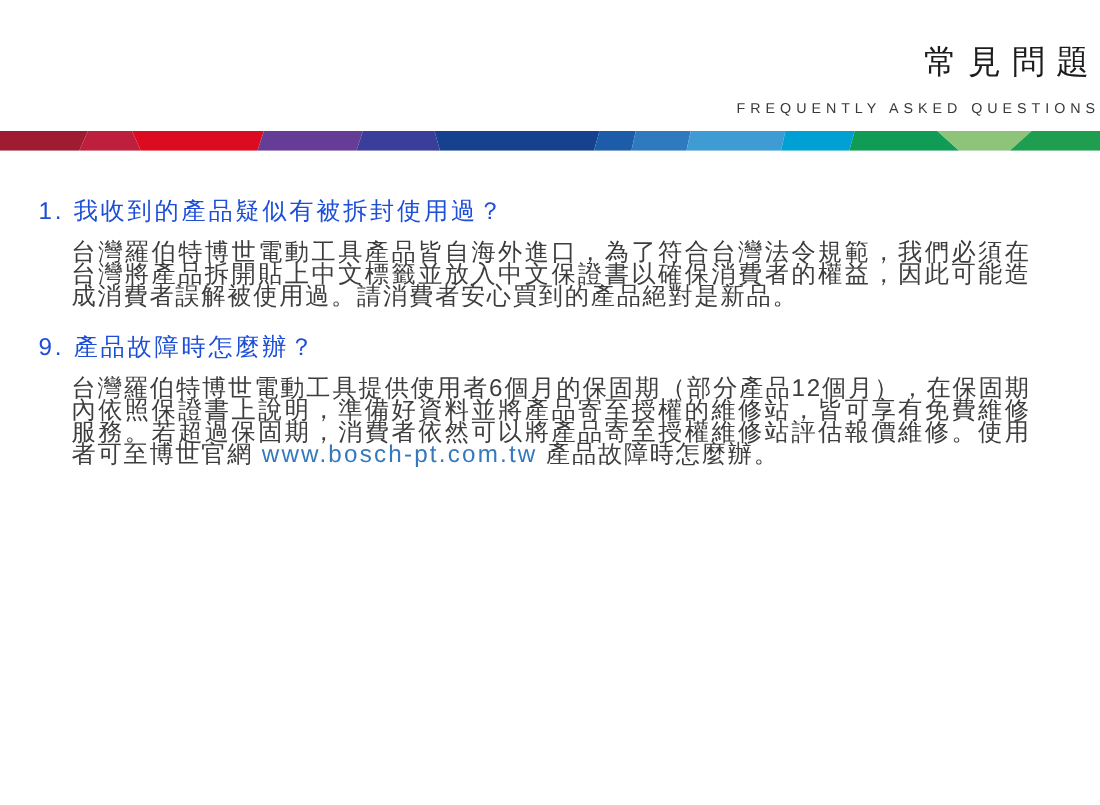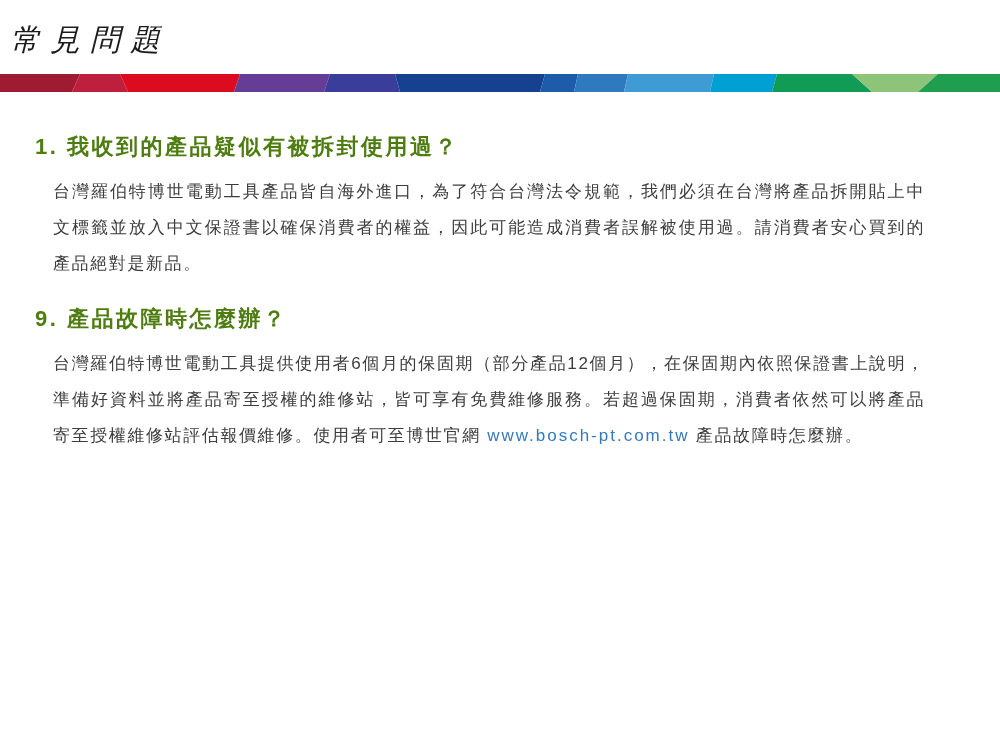--- a/index.html
+++ b/index.html
@@ -5,21 +5,21 @@
   * { box-sizing: border-box; margin: 0; padding: 0; }
   html, body { background: #ffffff; }
   body {
     width: 1000px;
     height: 732px;
     margin: 0 auto;
     font-family: "Liberation Sans", sans-serif;
     color: #333333;
     overflow: hidden;
   }
-  .header { text-align: left; padding-top: 20px; font-style: italic; }
+  .header { text-align: right; padding-top: 36px; }
   .page-title {
     font-size: 30px;
     font-weight: 500;
     color: #1c1c1c;
     letter-spacing: 10px;
     text-indent: 10px;
   }
   .page-subtitle {
     margin-top: 14px;
     font-size: 13px;
@@ -32,45 +32,46 @@
     width: 1000px;
     height: 18px;
     margin-top: 13px;
   }
   .content {
     padding: 40px 35px 0 35px;
   }
   .faq-section { margin-bottom: 22px; }
   .faq-heading {
     font-size: 22px;
-    font-weight: 700;
-    color: #4d7c0f;
+    font-weight: 400;
+    color: #1d4ed8;
     letter-spacing: 2.5px;
     margin-bottom: 12px;
   }
   .faq-body {
-    margin-left: 18px;
+    margin-left: 30px;
     width: 872px;
-    font-size: 17px;
-    line-height: 36px;
+    font-size: 22px;
+    line-height: 20px;
     letter-spacing: 1.6px;
     color: #3d3d3d;
     text-align: justify;
   }
   .faq-body a.site-link {
     color: #3579bd;
     text-decoration: none;
     letter-spacing: 2px;
   }
 </style>
 </head>
 <body>
 
 <div class="header">
   <div class="page-title">常見問題</div>
+  <div class="page-subtitle">FREQUENTLY ASKED QUESTIONS</div>
 </div>
 
 <svg class="brand-stripe" viewBox="0 0 1000 18" preserveAspectRatio="none" xmlns="http://www.w3.org/2000/svg">
     <polygon points="0,0 80,0 72,18 0,18" fill="#9E1B32"></polygon>
     <polygon points="80,0 120,0 128,18 72,18" fill="#BD1F3C"></polygon>
     <polygon points="120,0 240,0 234,18 128,18" fill="#DD0B20"></polygon>
     <polygon points="240,0 330,0 324,18 234,18" fill="#653C96"></polygon>
     <polygon points="330,0 395,0 400,18 324,18" fill="#3A3D99"></polygon>
     <polygon points="395,0 545,0 540,18 400,18" fill="#16418F"></polygon>
     <polygon points="545,0 578,0 574,18 540,18" fill="#1D5CA9"></polygon>

